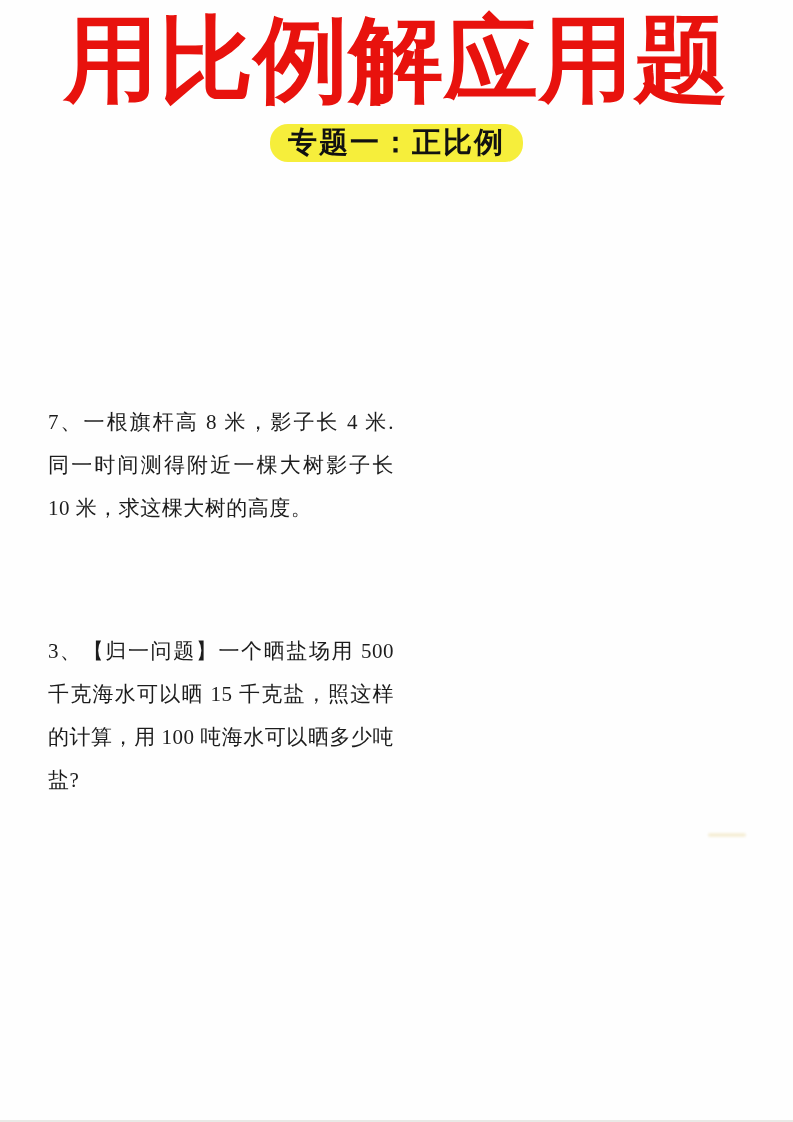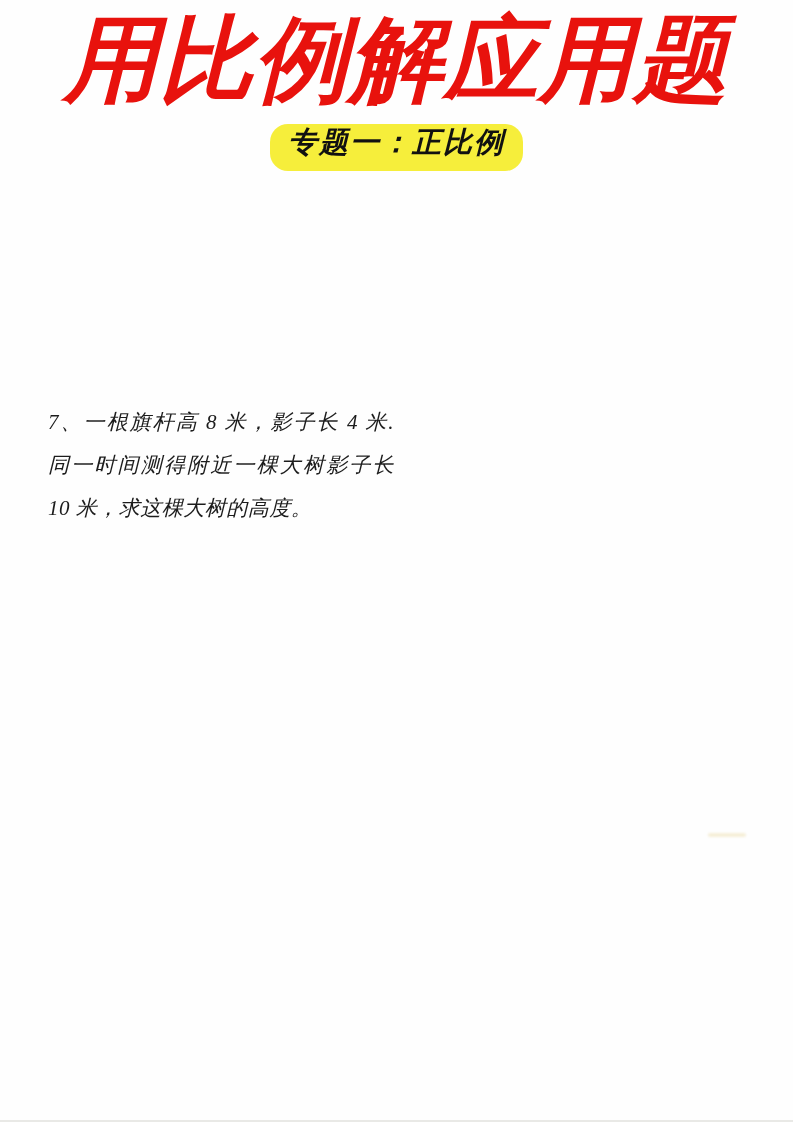--- a/index.html
+++ b/index.html
@@ -1,15 +1,15 @@
 <!DOCTYPE html>
 <html style="--title-color: #e8120d; --badge-bg: #f6ee3b; --badge-text-color: #111111; --body-text-color: #1c1c1c; --page-bg: #fefefe;"><head>
 <meta charset="utf-8">
 <style>
-  * { margin: 0; padding: 0; box-sizing: border-box; font-style: italic; }
+  * { margin: 0; padding: 0; box-sizing: border-box; }
 
   html, body {
     width: 793px;
     font-family: "Liberation Serif", "DejaVu Serif", serif;
   }
 
   .page {
     position: relative;
     width: 793px;
     height: 1122px;
@@ -39,21 +39,21 @@
     text-align: center;
   }
 
   .badge {
     display: inline-block;
     background: var(--badge-bg, #f6ee3b);
     color: var(--badge-text-color, #111111);
     font-size: 29px;
     line-height: 34px;
     font-weight: 700;
-    padding: 1px 18px 12px 18px;
+    padding: 1px 18px 3px 18px;
     border-radius: 18px;
     letter-spacing: 2px;
   }
 
   .problem {
     position: absolute;
     font-size: 21px;
     line-height: 43px;
     color: var(--body-text-color, #1c1c1c);
     text-align: justify;
@@ -98,20 +98,21 @@
 
   <h1 class="title">用比例解应用题</h1>
 
   <div class="badge-row">
     <span class="badge">专题一：正比例</span>
   </div>
 
 
   <p class="problem col-left p2">7、一根旗杆高 8 米，影子长 4 米. 同一时间测得附近一棵大树影子长 10 米，求这棵大树的高度。</p>
 
+  <p class="problem col-left p3">3、【归一问题】一个晒盐场用 500 千克海水可以晒 15 千克盐，照这样的计算，用 100 吨海水可以晒多少吨盐?</p>
 
 
 
 
   <div class="smudge"></div>
 
   <div class="page-edge"></div>
 
 </div>
 

